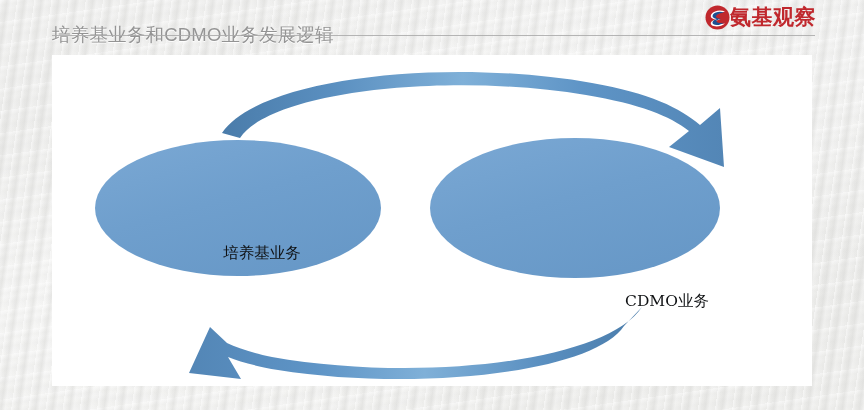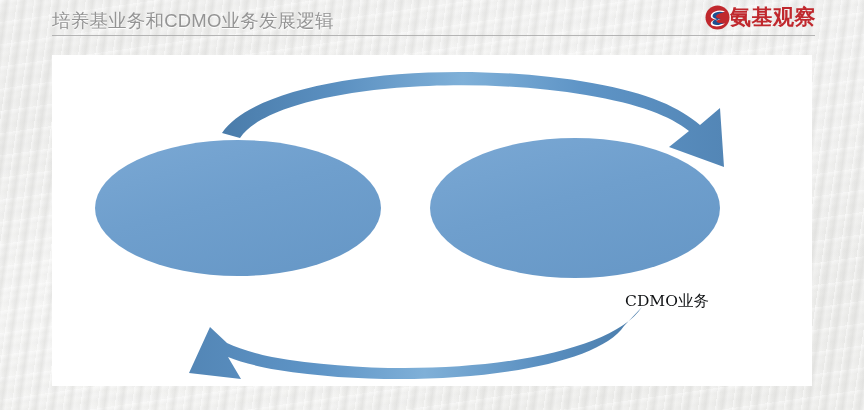--- a/index.html
+++ b/index.html
@@ -46,21 +46,21 @@
     position: absolute;
     left: 0;
     top: 0;
     width: 864px;
     height: 42px;
   }
 
   #page-title {
     position: absolute;
     left: 52px;
-    top: 9px;
+    top: 23px;
     font-size: 18.5px;
     line-height: 24px;
     letter-spacing: 0.2px;
     color: #949494;
     white-space: nowrap;
     text-shadow: 0 1px 0 rgba(255,255,255,0.85);
   }
 
   #header-rule {
     position: absolute;
@@ -210,17 +210,18 @@
                  C 188 307, 203 311, 226 315
                  C 364 337, 541 318, 572 271
                  Z" fill="url(#gradBotArrow)"></path>
       </g>
 
       <ellipse cx="186" cy="153" rx="143" ry="68" fill="url(#gradEllipse)"></ellipse>
 
       <ellipse cx="523" cy="153" rx="145" ry="70" fill="url(#gradEllipse)"></ellipse>
     </svg>
 
+    <div class="node-label" id="label-left">培养基业务</div>
 
     <div class="node-label" id="label-right">CDMO业务</div>
   </div>
 
 </div>
 
 </body></html>

